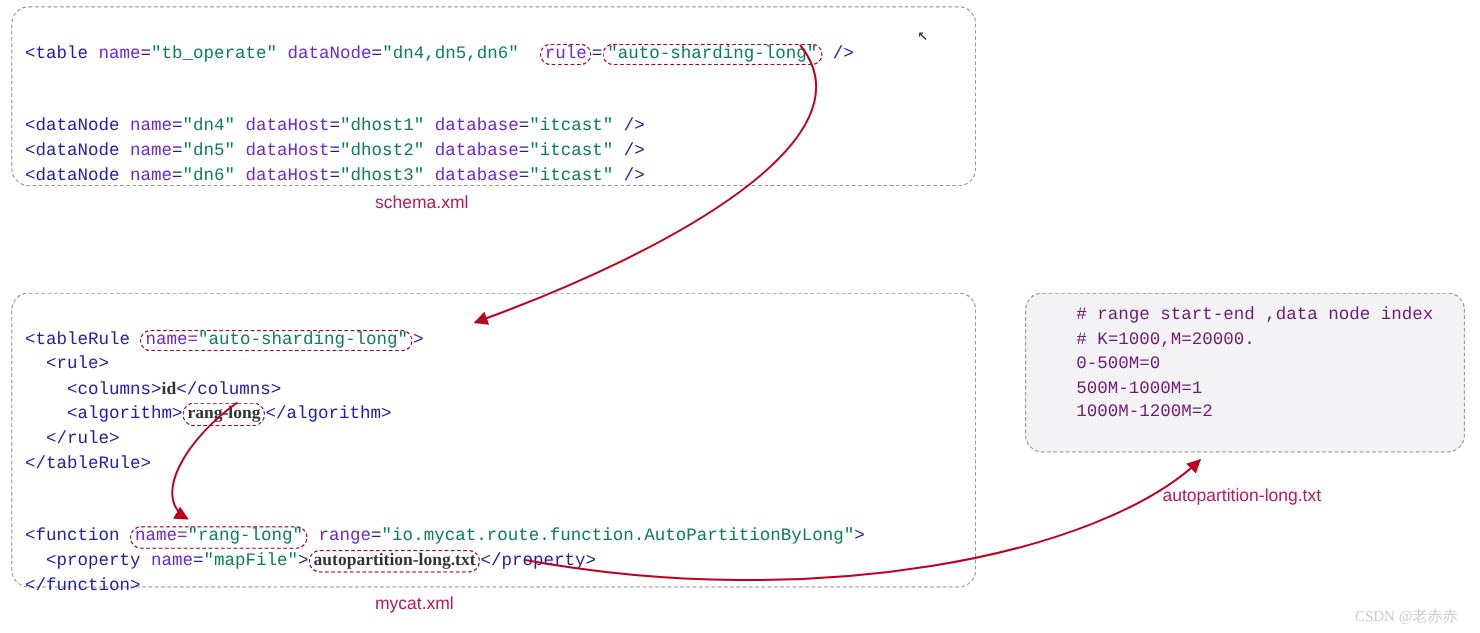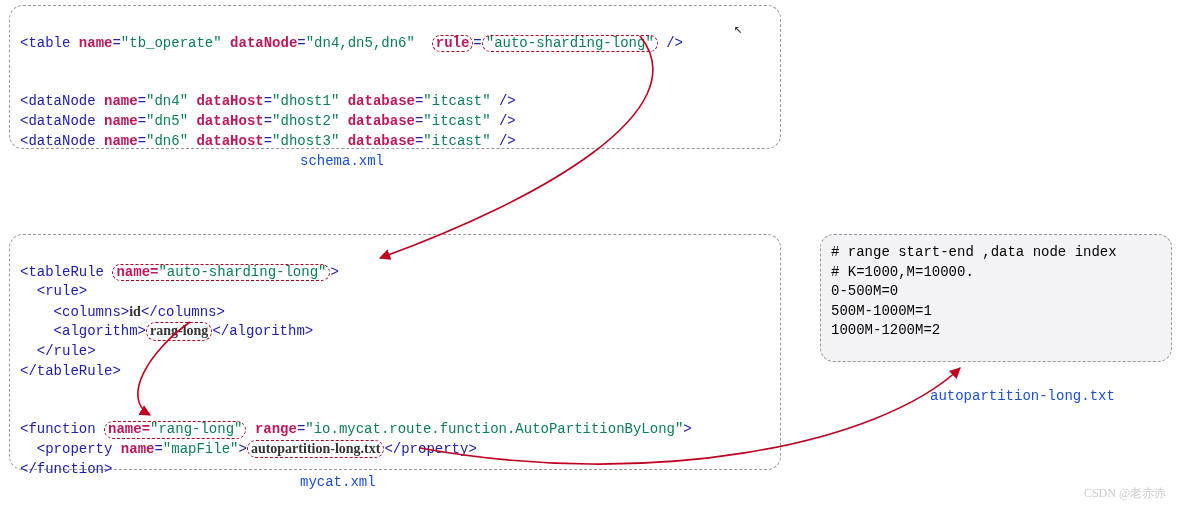--- a/index.html
+++ b/index.html
@@ -16,38 +16,38 @@
   .box {
     border: 1px dashed #999;
     border-radius: 14px;
     padding: 8px 10px;
     position: absolute;
     box-sizing: border-box;
     background: #fff;
   }
   .caption {
     position: absolute;
-    color: #1d4ed8;
-    font-family: Liberation Mono, monospace;
+    color: #be185d;
+    font-family: Liberation Sans, sans-serif;
     font-size: 14px;
   }
   .watermark {
     position: absolute;
     right: 18px;
     bottom: 4px;
     color: #ccc;
     font-family: Liberation Serif, serif;
     font-size: 12px;
   }
   .code { white-space: pre; line-height: 1.4; }
   .t-punc { color: #2020b0; }
-  .t-attr { color: #be185d; font-weight: bold; }
+  .t-attr { color: #6d28d9; }
   .t-val { color: #0a7f5a; }
   .t-txt { color: #333; font-weight: bold; font-family: Liberation Serif, serif; }
-  .t-cmt { color: #000000; }
+  .t-cmt { color: #701a75; margin-left: 30px; }
   .hl-box {
     border: 1.6px dashed #b00020;
     border-radius: 10px;
     padding: 0 3px;
     display: inline-block;
     line-height: 1.1;
   }
   svg.arrows {
     position: absolute;
     left: 0; top: 0;
@@ -86,21 +86,21 @@
 
 
 <span class="t-punc">&lt;function</span> <span class="hl-box"><span class="t-attr">name=</span><span class="t-val">"rang-long"</span></span> <span class="t-attr">range</span><span class="t-punc">=</span><span class="t-val">"io.mycat.route.function.AutoPartitionByLong"</span><span class="t-punc">&gt;</span>
 <span class="t-punc">  &lt;property</span> <span class="t-attr">name</span><span class="t-punc">=</span><span class="t-val">"mapFile"</span><span class="t-punc">&gt;</span><span class="hl-box"><span class="t-txt">autopartition-long.txt</span></span><span class="t-punc">&lt;/property&gt;</span>
 <span class="t-punc">&lt;/function&gt;</span></div>
 </div>
 <div class="caption" style="left:300px; top:474px;">mycat.xml</div>
 
 <div class="box" style="left:820px; top:234px; width:352px; height:128px; background:#f3f3f6;">
   <div class="code"><span class="t-cmt"># range start-end ,data node index</span>
-<span class="t-cmt"># K=1000,M=10000.</span>
+<span class="t-cmt"># K=1000,M=20000.</span>
 <span class="t-cmt">0-500M=0</span>
 <span class="t-cmt">500M-1000M=1</span>
 <span class="t-cmt">1000M-1200M=2</span></div>
 </div>
 <div class="caption" style="left:930px; top:388px;">autopartition-long.txt</div>
 
 <svg class="arrows">
   <defs>
     <marker id="ah" viewBox="0 0 10 10" refX="9" refY="5" markerWidth="7" markerHeight="7" orient="auto-start-reverse">
       <path d="M0,0 L10,5 L0,10 z" fill="#c00020"></path>

